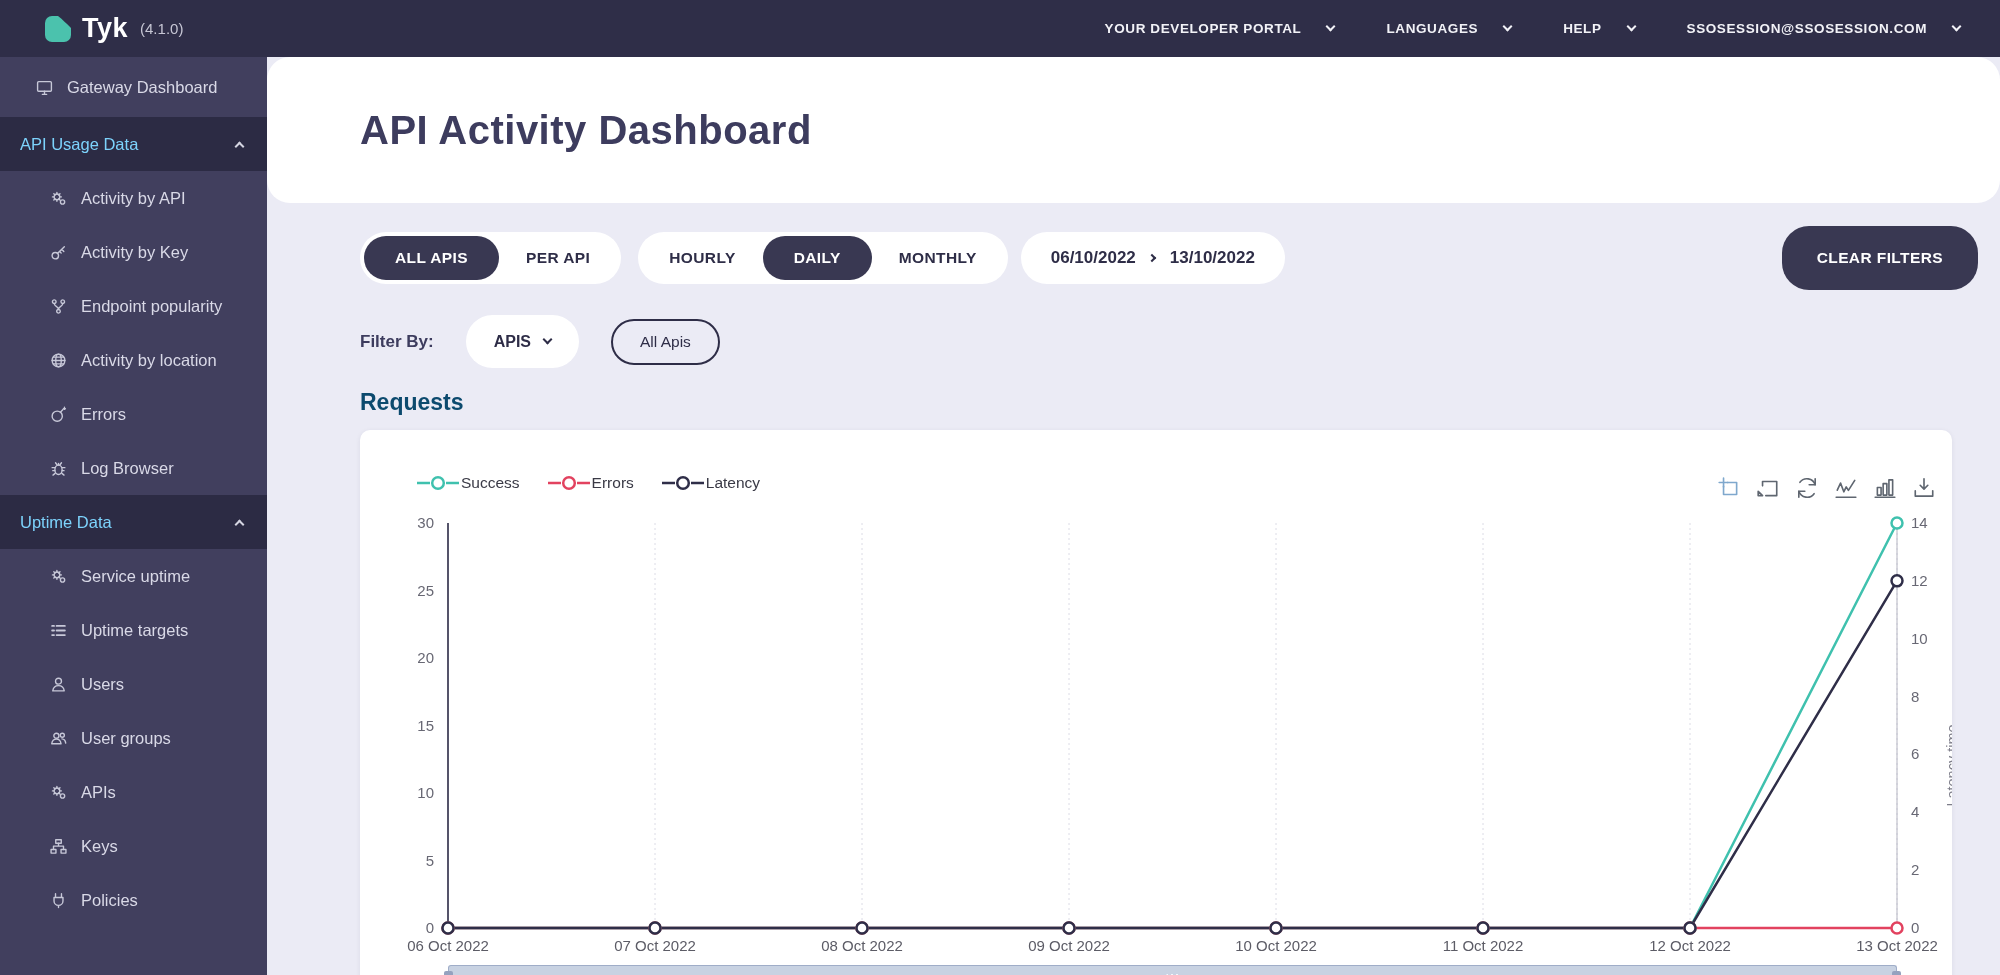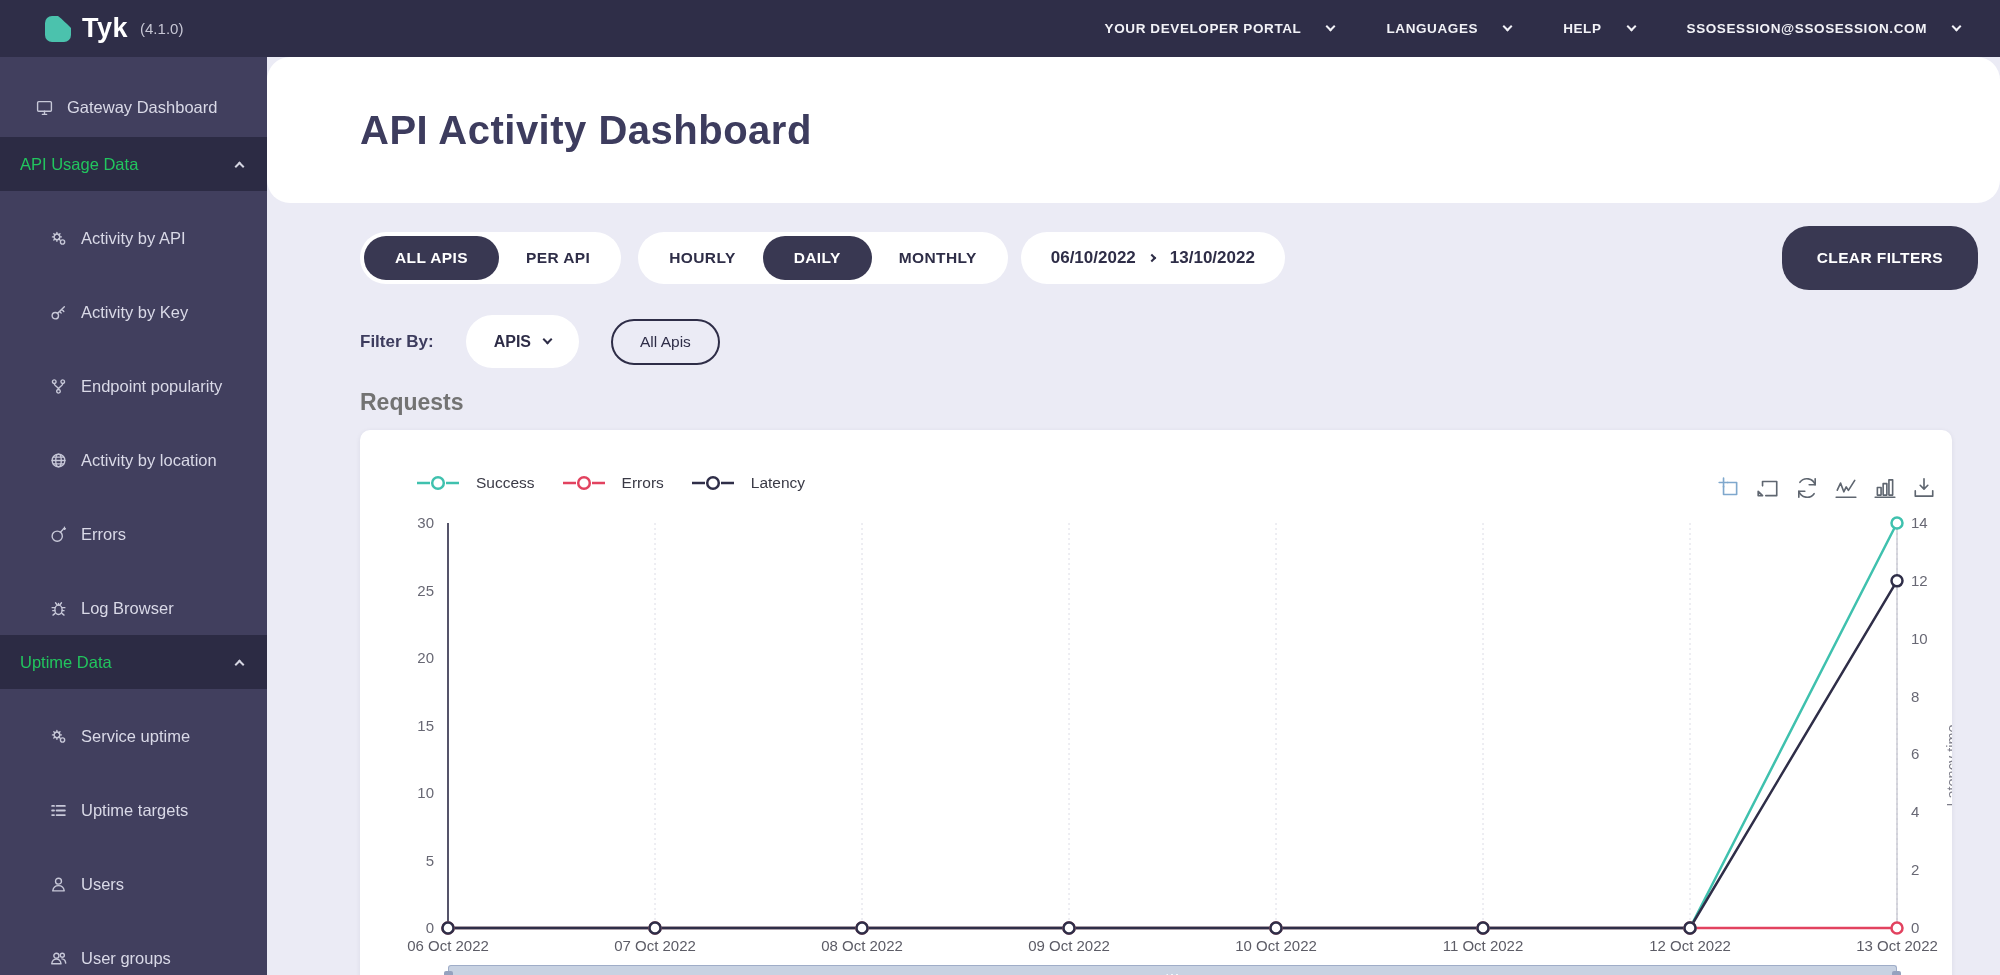--- a/index.html
+++ b/index.html
@@ -19,25 +19,25 @@
               display:flex; align-items:center; gap:26px; cursor:pointer; white-space:nowrap; }
   .chev { display:inline-block; width:7px; height:7px;
           border-right:2px solid currentColor; border-bottom:2px solid currentColor; }
   .chev.down { transform:rotate(45deg); margin-top:-4px; }
   .chev.up   { transform:rotate(-135deg); margin-top:4px; }
   .chev.right{ transform:rotate(-45deg); margin-left:-2px; }
   
   .sidebar { position:absolute; left:0; top:57px; width:267px; height:918px;
              background:#413f5e; overflow:hidden; z-index:4; }
   .s-item { height:54px; display:flex; align-items:center; gap:13px; padding-left:50px;
-            color:#d9d9e7; font-size:16.5px; cursor:pointer;margin-top:20px; }
+            color:#d9d9e7; font-size:16.5px; cursor:pointer; }
   .s-item.top { padding-left:36px; height:60px; }
   .s-item .icn { width:18px; height:16px; display:flex; align-items:center; color:#c7c8d8; flex:0 0 18px; }
   .s-section { height:54px; display:flex; align-items:center; justify-content:space-between;
-               background:#2c2b44; padding:0 24px 0 20px; color:#22c55e; font-size:16.5px; cursor:pointer; }
+               background:#2c2b44; padding:0 24px 0 20px; color:#7dd3fc; font-size:16.5px; cursor:pointer; }
   .s-section .chev { color:#d5d5e2; }
   
   .main { position:absolute; left:267px; top:57px; right:0; bottom:0; }
   .title-strip { height:146px; background:#ffffff; display:flex; align-items:center; padding-left:93px;border-radius:23px; }
   .title-strip h1 { margin:0; font-size:40px; font-weight:600; color:#3d3c5e; letter-spacing:.5px; }
   .content { height:calc(100% - 146px); background:#ebebf5; padding-left:93px; }
   
   .filter-row { display:flex; align-items:center; margin-top:23px; padding-right:22px; }
   .seg-group { background:#fff; border-radius:27px; padding:4px; display:flex; align-items:center;
                height:52px; }
@@ -53,26 +53,26 @@
                height:64px; padding:0 35px; font-size:15.5px; font-weight:700; letter-spacing:.4px;
                cursor:pointer; font-family:inherit; }
   
   .filterby-row { display:flex; align-items:center; margin-top:25px; gap:32px; }
   .fb-label { font-size:17px; font-weight:700; color:#3d3c5e; }
   .dropdown-pill { background:#fff; border-radius:27px; height:53px; padding:0 28px; display:flex;
                    align-items:center; gap:13px; font-weight:700; font-size:16px; color:#2e2d47;
                    cursor:pointer; }
   .chip { border:2px solid #2e2d47; border-radius:24px; height:46px; display:flex; align-items:center;
           padding:0 27px; font-size:15.5px; color:#2e2d47; cursor:pointer; background:transparent; }
-  .section-title { font-size:23px; font-weight:700; color:#737373; margin:21px 0 14px; }
+  .section-title { font-size:23px; font-weight:700; color:#0c4a6e; margin:21px 0 14px; }
   
   .card { position:relative; width:1592px; height:556px; background:#fff; border-radius:10px;
           box-shadow:0 1px 5px rgba(40,40,70,.08); overflow:hidden; }
   .legend { position:absolute; top:44px; left:56px; display:flex; gap:27px; align-items:center; z-index:2; }
-  .legend-item { display:flex; align-items:center; gap:16px; font-size:15.5px; color:#3a3a46; cursor:pointer; }
+  .legend-item { display:flex; align-items:center; gap:1px; font-size:15.5px; color:#3a3a46; cursor:pointer; }
   .toolbar { position:absolute; top:46px; right:16px; display:flex; gap:15px; z-index:2; }
   .tool { width:24px; height:24px; cursor:pointer; color:#5f6670; }
   .tool.active { color:#7fa8cd; }
   #chart { position:absolute; left:0; top:0; }
   #chart text { font-family:"Liberation Sans", sans-serif; font-size:15px; fill:#686874; }
   #chart text.xtick { fill:#5c5c66; }
   #chart text.axis-title { fill:#7e7e8a; font-size:14.5px; }
   
   .dz { position:absolute; left:88px; width:1449px; top:535px; height:26px; background:#c8d2e2;
         border:1px solid #9fadc8; border-bottom:none; border-radius:3px 3px 0 0; cursor:pointer; }

